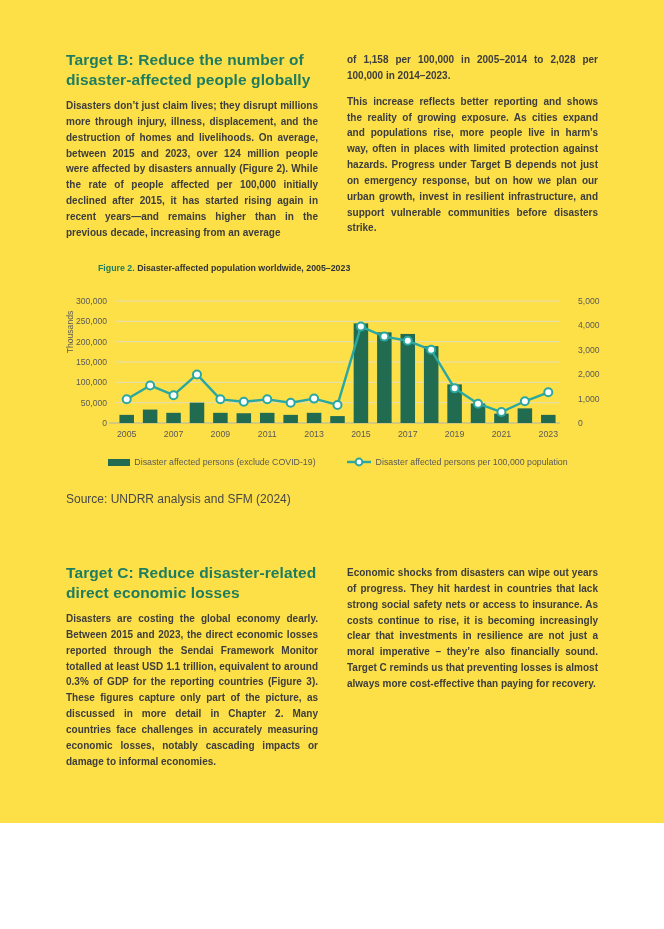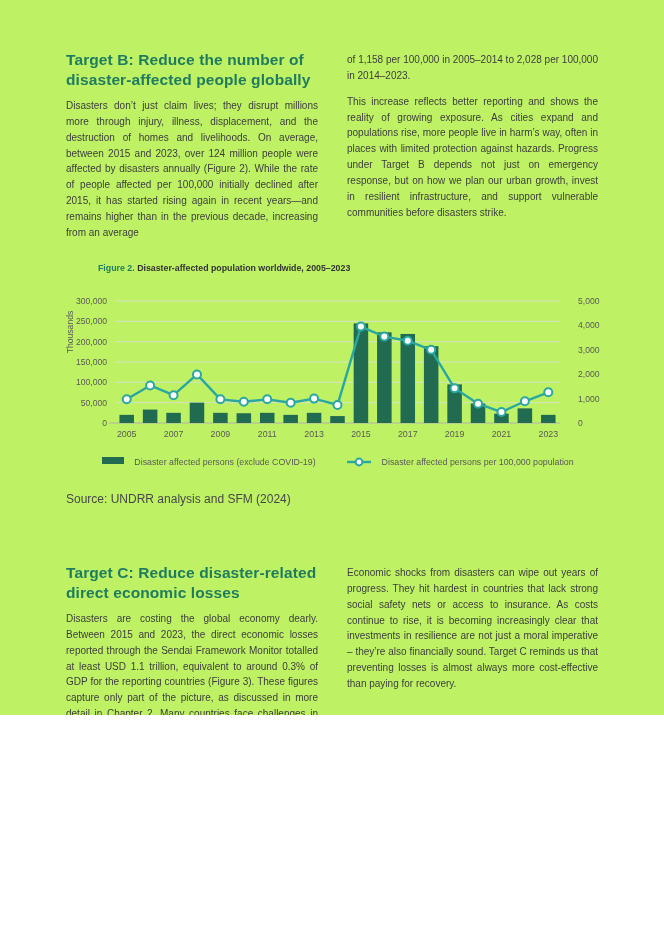--- a/index.html
+++ b/index.html
@@ -1,40 +1,41 @@
 <!DOCTYPE html>
 <html><head>
 <meta charset="utf-8">
 <style>
   html,body{margin:0;padding:0;background:#ffffff;}
   .page{
-    position:relative; width:664px; height:715px; background:#bef264;
+    position:relative; width:664px; height:823px; background:#fde047;
     font-family:"Liberation Sans",sans-serif; color:#3d3d3d; overflow:hidden;
   }
   .two-col{position:absolute; left:66px; width:544px; display:flex; gap:17px;}
   .col-left{width:264px;}
   .col-right{width:263px;}
   h2.sec-heading{
     font-size:15.5px; line-height:1.26; font-weight:bold; color:#1f7c5f;
     margin:0 0 9px 0; letter-spacing:0.1px;
   }
   p.body{
     font-size:10px; line-height:1.585; text-align:justify; color:#3d3d3d;
     margin:0 12px 10px 0;
+    font-weight:bold;
   }
   .fig-caption{position:absolute; left:66px; top:263px; font-size:8.8px; font-weight:bold;}
   .fig-caption .fig-label{color:#1f7c5f; font-weight:bold;margin-left:32px;}
   .fig-caption .fig-title{color:#333333; margin-left:0;}
   .chart-wrap{position:absolute; left:66px; top:290px; width:544px; height:164px;}
   .legend{
     position:absolute; left:66px; top:455px; width:544px; height:14px;
     display:flex; justify-content:center; align-items:center; gap:8px;
     font-size:8.8px; color:#595959;
   }
-  .legend .item{display:flex; align-items:flex-start; gap:10px;}
+  .legend .item{display:flex; align-items:center; gap:4px;}
   .legend .bar-swatch{width:22px; height:7px; background:#216b50; display:inline-block;}
   .legend .gap{width:14px;}
   .source{position:absolute; left:66px; top:492px; font-size:12px; color:#474747;}
   .page-number{position:absolute; left:592px; top:886px; width:18px; text-align:right;
     font-size:9.5px; font-weight:bold; color:#333333;}
   svg text{font-family:"Liberation Sans",sans-serif;}
 </style>
 </head>
 <body>
 

